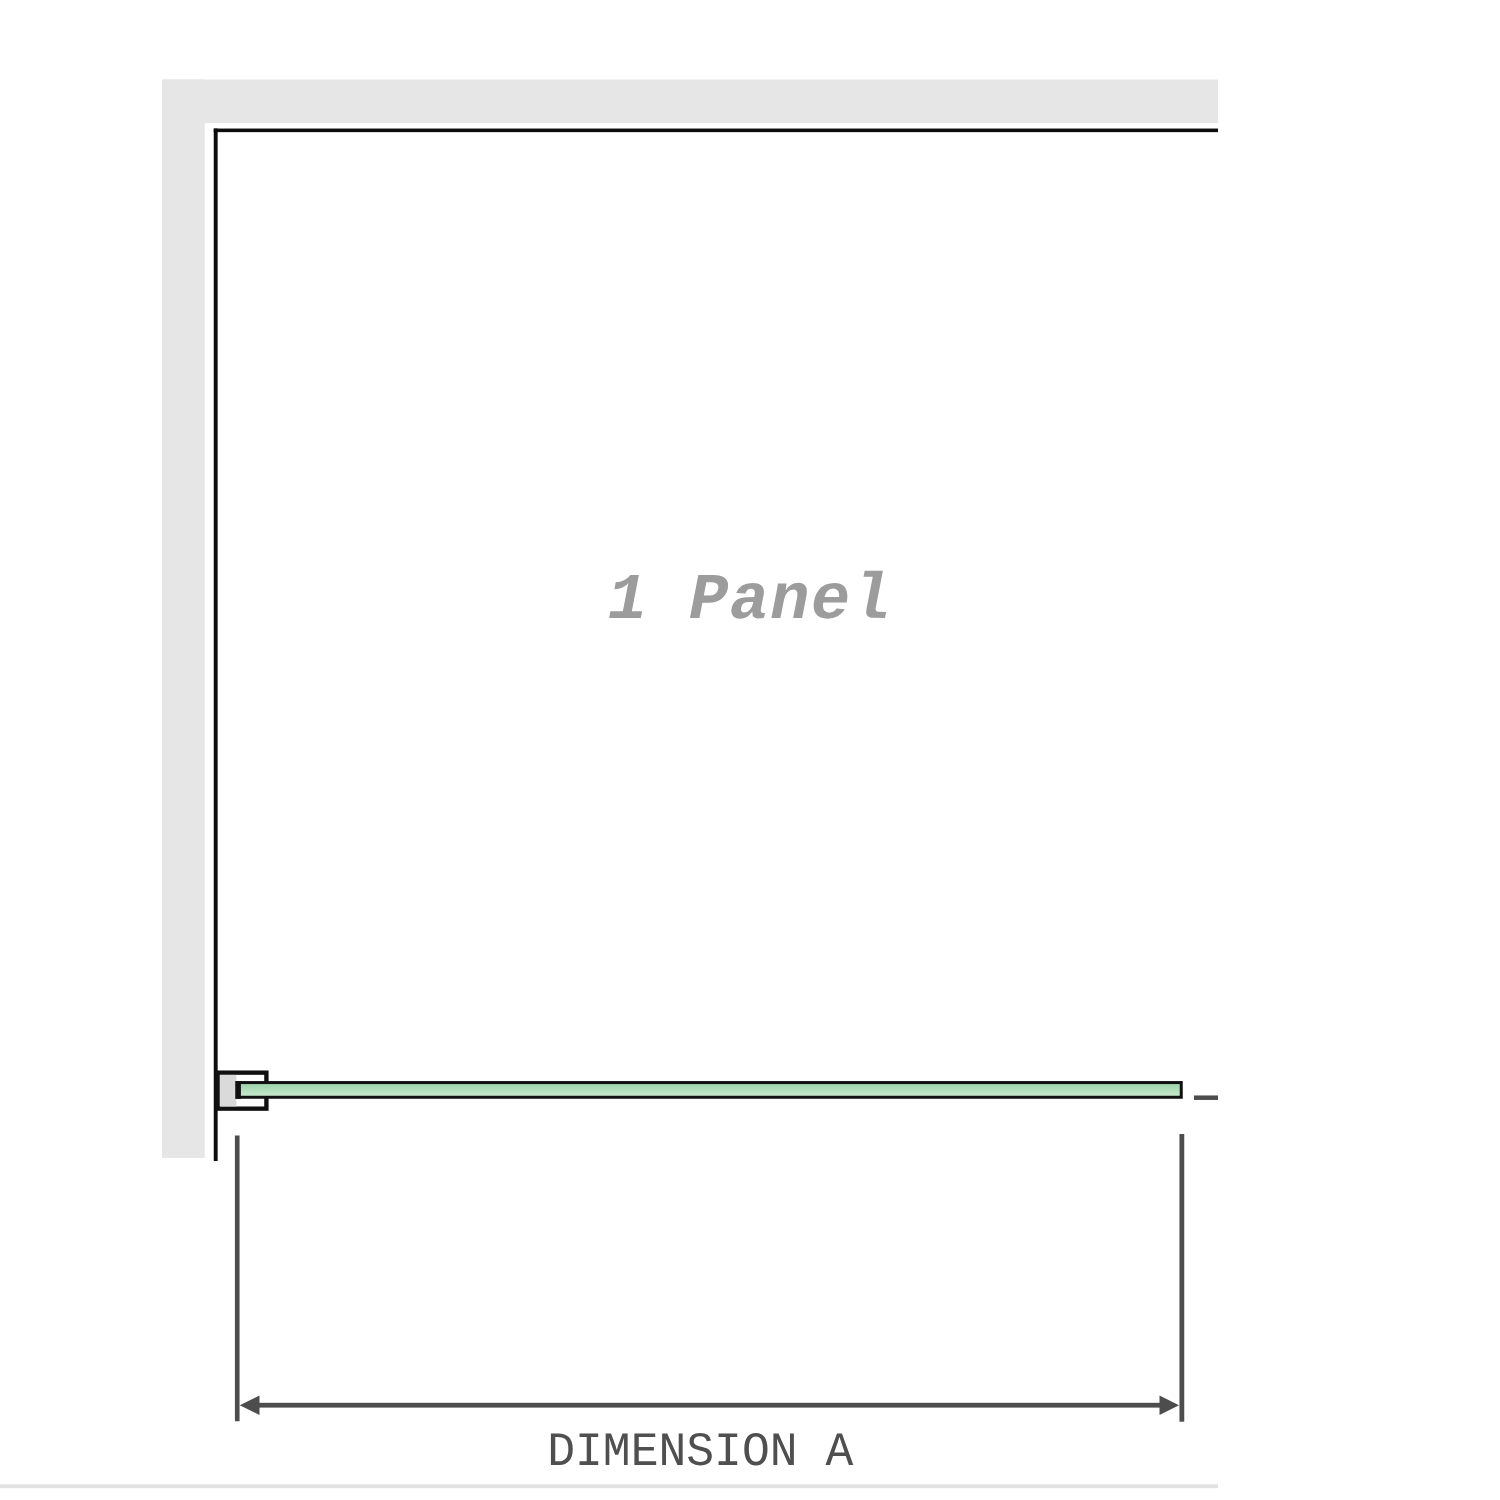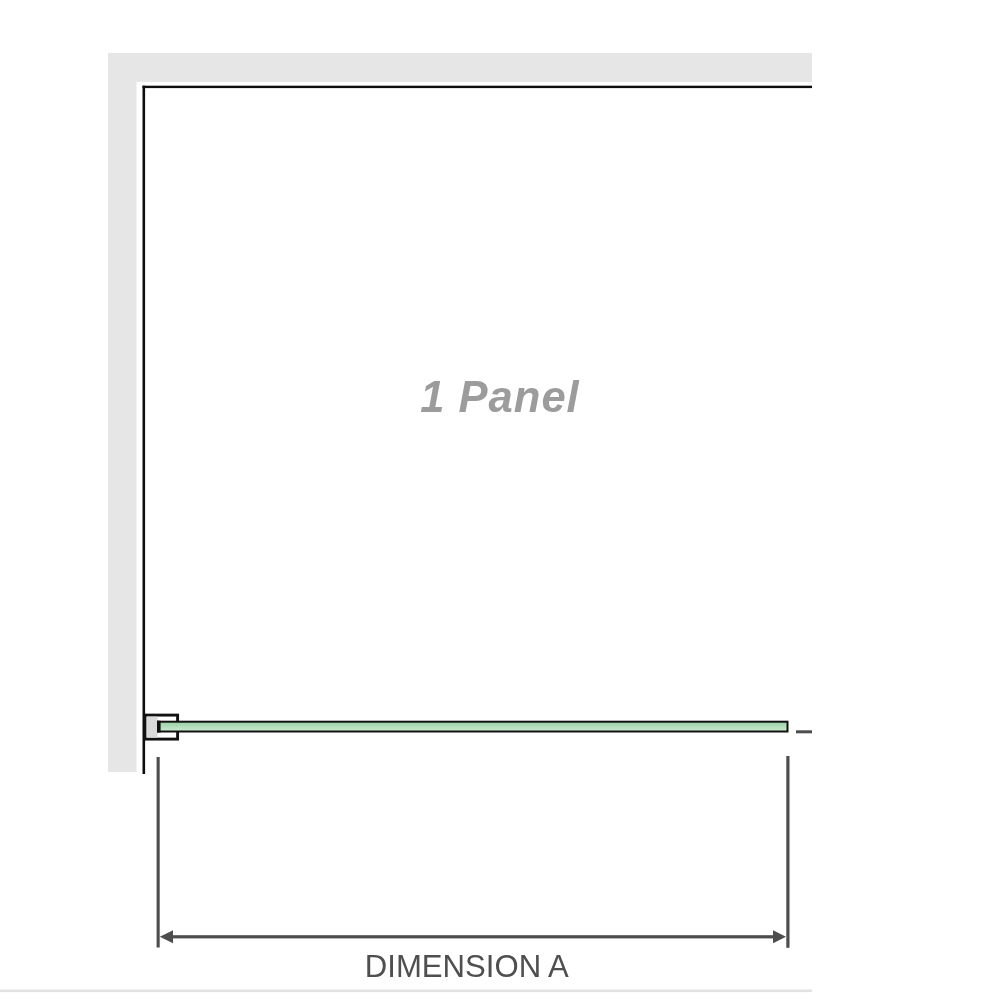--- a/index.html
+++ b/index.html
@@ -1,17 +1,17 @@
 <!DOCTYPE html>
 <html><head>
 <meta charset="utf-8">
 <style>
   html,body{margin:0;padding:0;background:#ffffff;}
   #stage{position:relative;width:812px;height:1000px;background:#ffffff;overflow:hidden;
-         font-family:Liberation Sans, sans-serif;}
+         font-family:Liberation Mono, monospace;}
   svg{position:absolute;left:0;top:0;}
 </style>
 </head>
 <body>
 <div id="stage">
 <svg width="1000" height="1000" viewBox="0 0 1000 1000">
   <defs>
     <linearGradient id="glass" x1="0" y1="0" x2="0" y2="1">
       <stop offset="0" stop-color="#98d0a5"></stop>
       <stop offset="0.55" stop-color="#b4dfbd"></stop>

